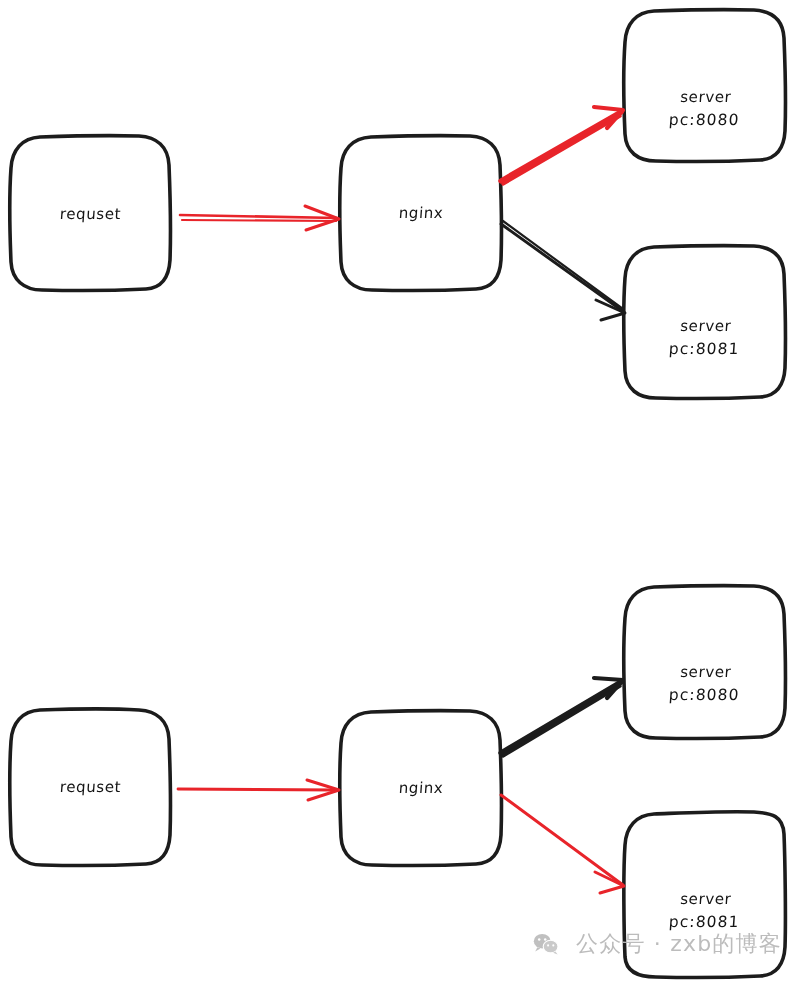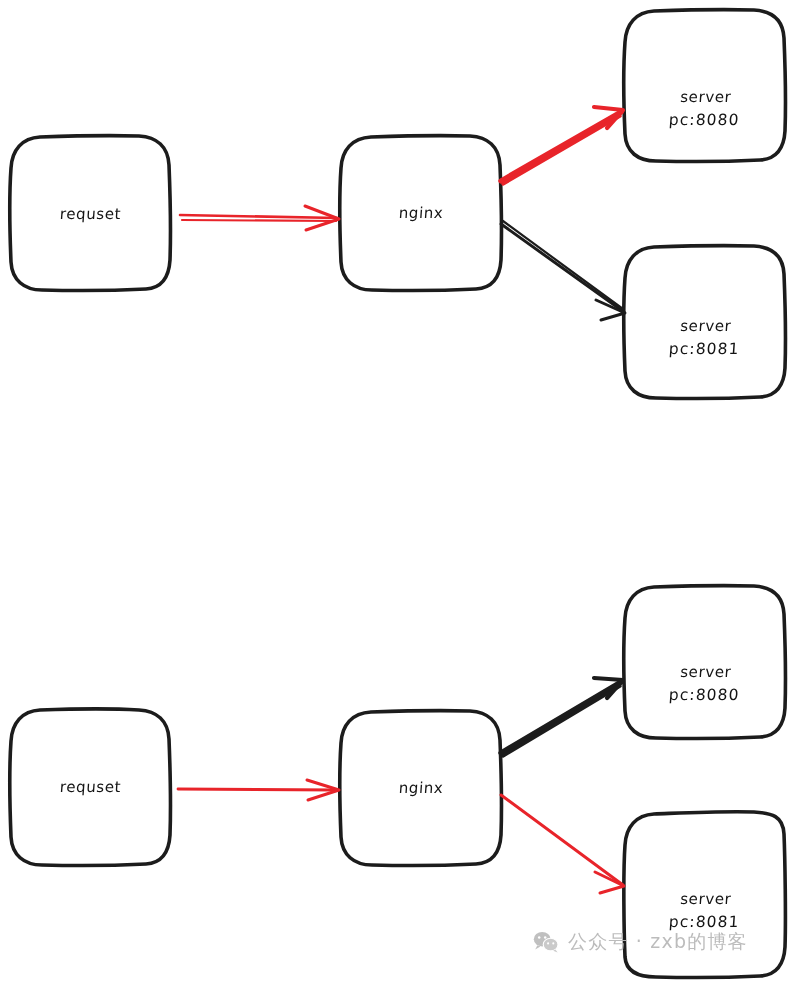--- a/index.html
+++ b/index.html
@@ -42,24 +42,24 @@
     font-size: 15.5px;
     letter-spacing: 1.1px;
   }
   
   #watermark {
     position: absolute;
     left: 533px;
     top: 929px;
     display: flex;
     align-items: center;
-    gap: 9px;
+    gap: 17px;
     color: #b9b9b9;
     font-family: "DejaVu Sans", sans-serif;
-    font-size: 19px;
+    font-size: 22px;
     letter-spacing: 1.2px;
     opacity: 0.95;
   }
   #watermark .wm-text {
     white-space: nowrap;
   }
   .wechat-icon {
     display: block;
     width: 26px;
     height: 22px;

